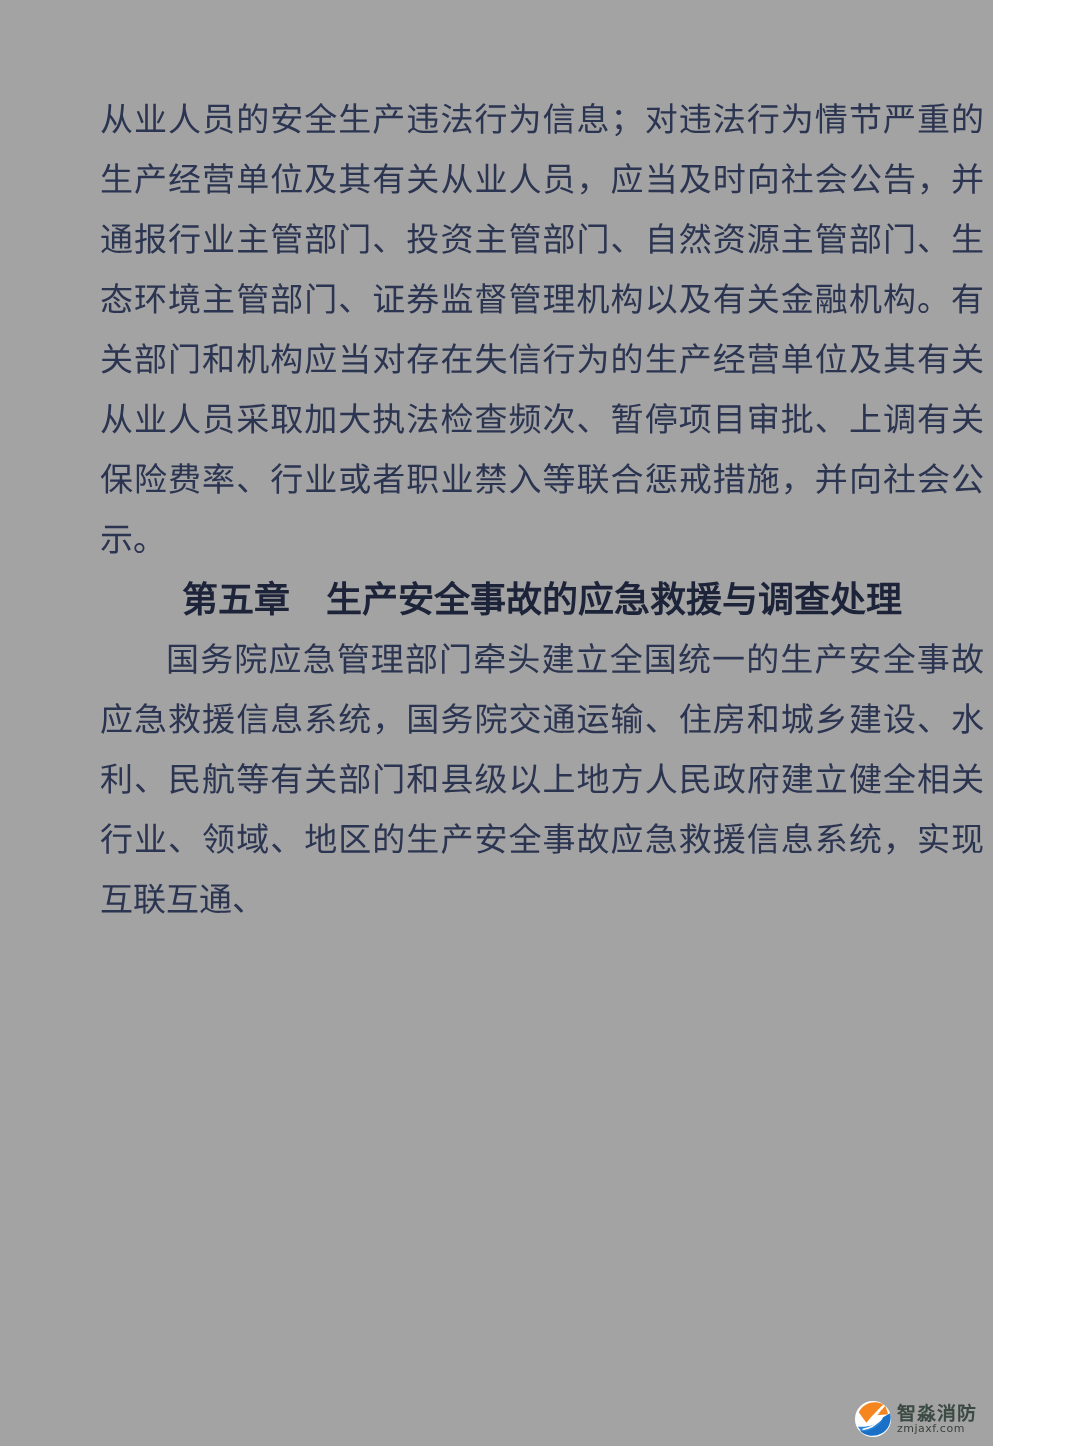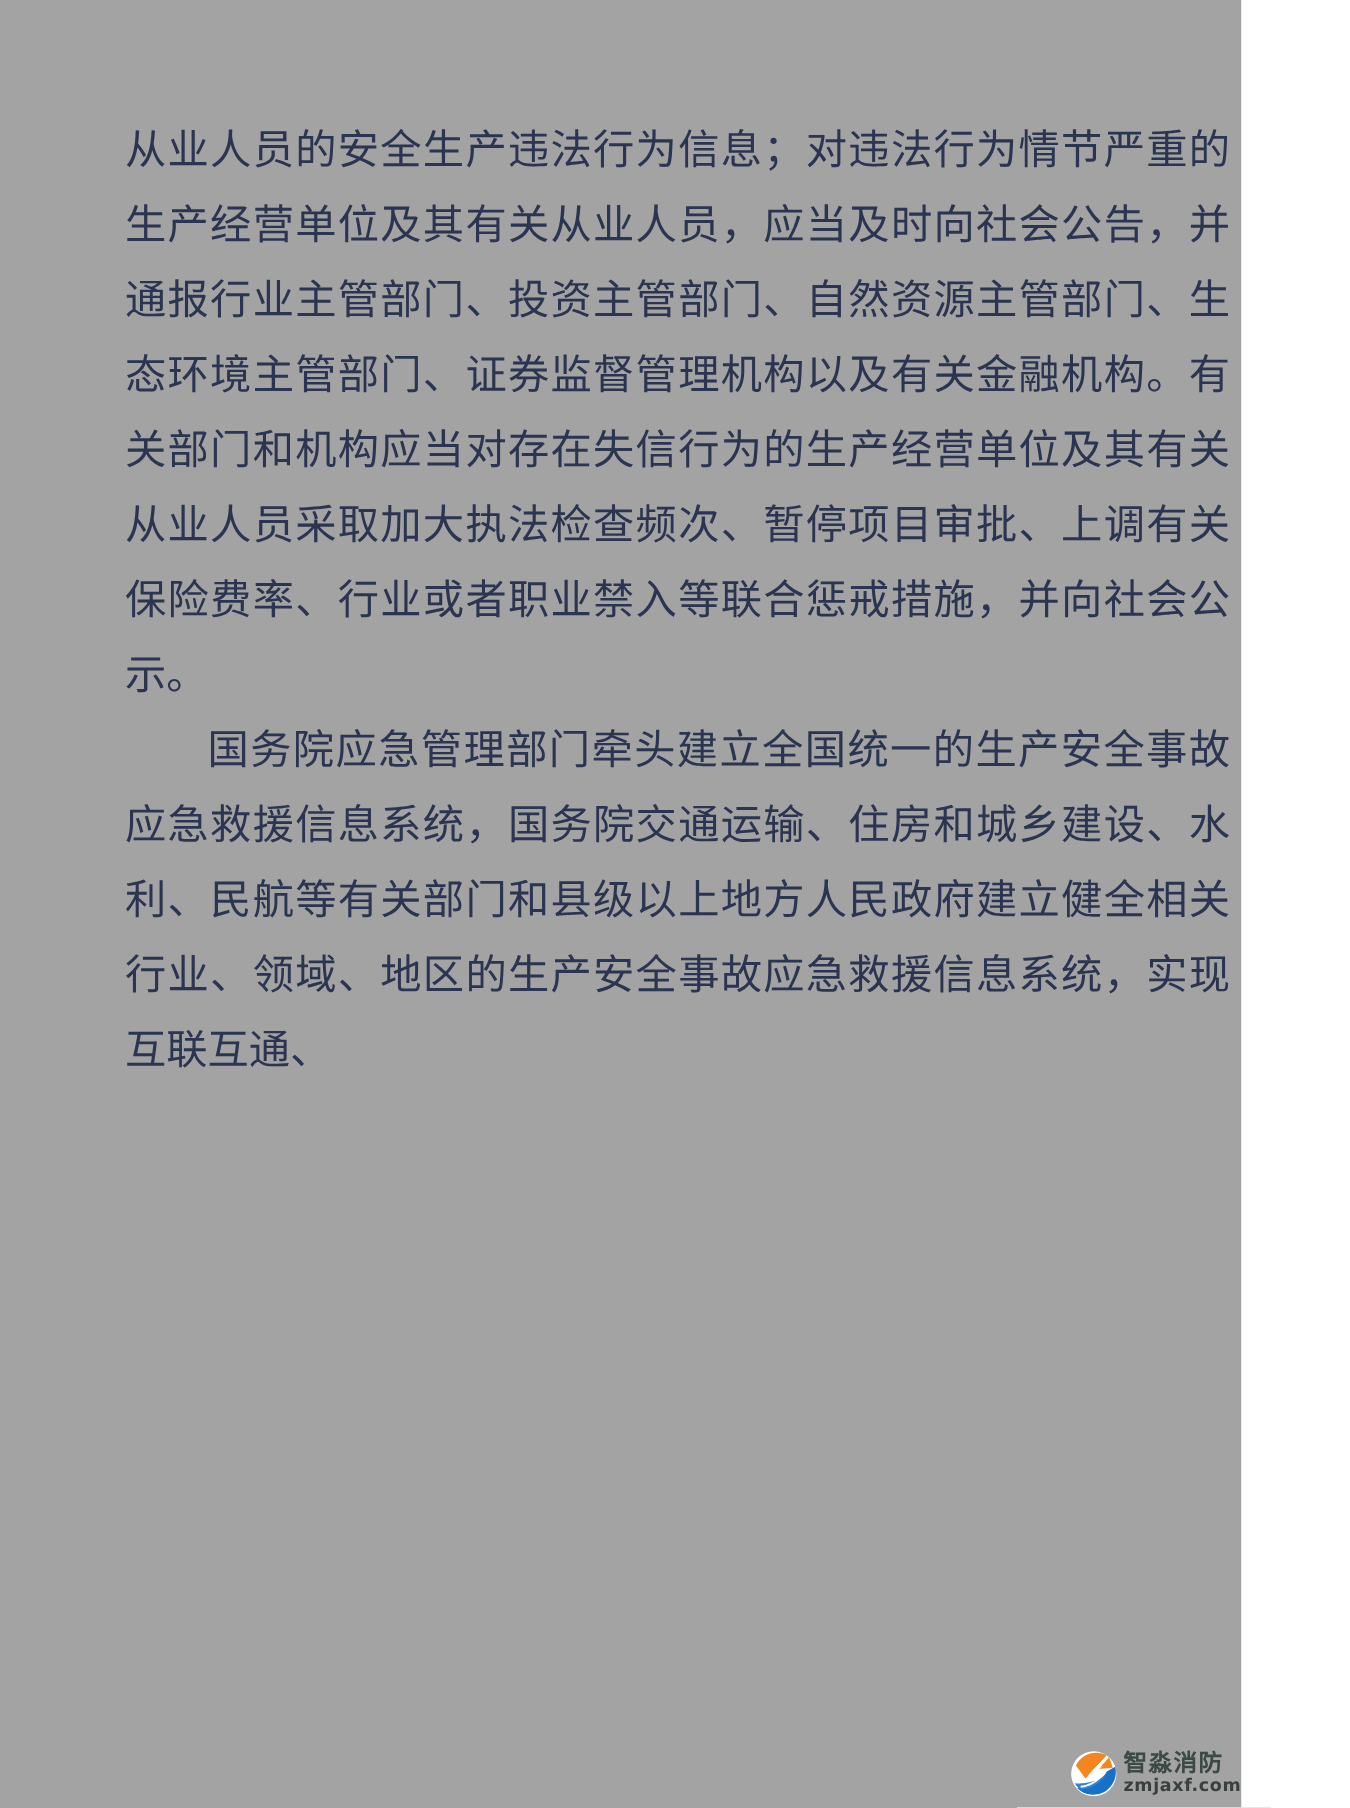--- a/index.html
+++ b/index.html
@@ -48,21 +48,21 @@
     width: 1em;
   }
   .article-label {
     font-family: "DejaVu Sans", sans-serif;
     font-weight: bold;
     color: #1d2439;
     margin-right: 0.85em;
   }
   .watermark {
     position: absolute;
-    right: 0;
+    right: 16px;
     bottom: 8px;
     display: flex;
     align-items: center;
     gap: 5px;
     font-family: "DejaVu Sans", sans-serif;
     user-select: none;
   }
   .wm-logo {
     width: 38px;
     height: 38px;
@@ -73,35 +73,38 @@
     flex-direction: column;
     line-height: 1.08;
   }
   .wm-name {
     font-size: 19px;
     font-weight: bold;
     color: #3c4a44;
     letter-spacing: 1px;
   }
   .wm-url {
-    font-size: 14px;
-    font-weight: bold;
+    font-size: 11px;
+    font-weight: normal;
     color: #3a403b;
     letter-spacing: 0.5px;
   }
 </style>
 </head>
 <body>
 
 <div class="page">
   <div class="content">
 
     <p class="body-para">从业人员的安全生产违法行为信息；对违法行为情节严重的生产经营单位及其有关从业人员，应当及时向社会公告，并通报行业主管部门、投资主管部门、自然资源主管部门、生态环境主管部门、证券监督管理机构以及有关金融机构。有关部门和机构应当对存在失信行为的生产经营单位及其有关从业人员采取加大执法检查频次、暂停项目审批、上调有关保险费率、行业或者职业禁入等联合惩戒措施，并向社会公示。</p>
 
 
+    <h2 class="chapter">
+      <span>第五章</span><span class="gap"></span><span>生产安全事故的应急救援与调查处理</span>
+    </h2>
 
 
     <p class="body-para indent">国务院应急管理部门牵头建立全国统一的生产安全事故应急救援信息系统，国务院交通运输、住房和城乡建设、水利、民航等有关部门和县级以上地方人民政府建立健全相关行业、领域、地区的生产安全事故应急救援信息系统，实现互联互通、</p>
 
   </div>
 
   <div class="watermark">
     <span>
       <svg class="wm-logo" viewBox="0 0 40 40" xmlns="http://www.w3.org/2000/svg">
         <circle cx="20" cy="20" r="19" fill="#ffffff"></circle>

